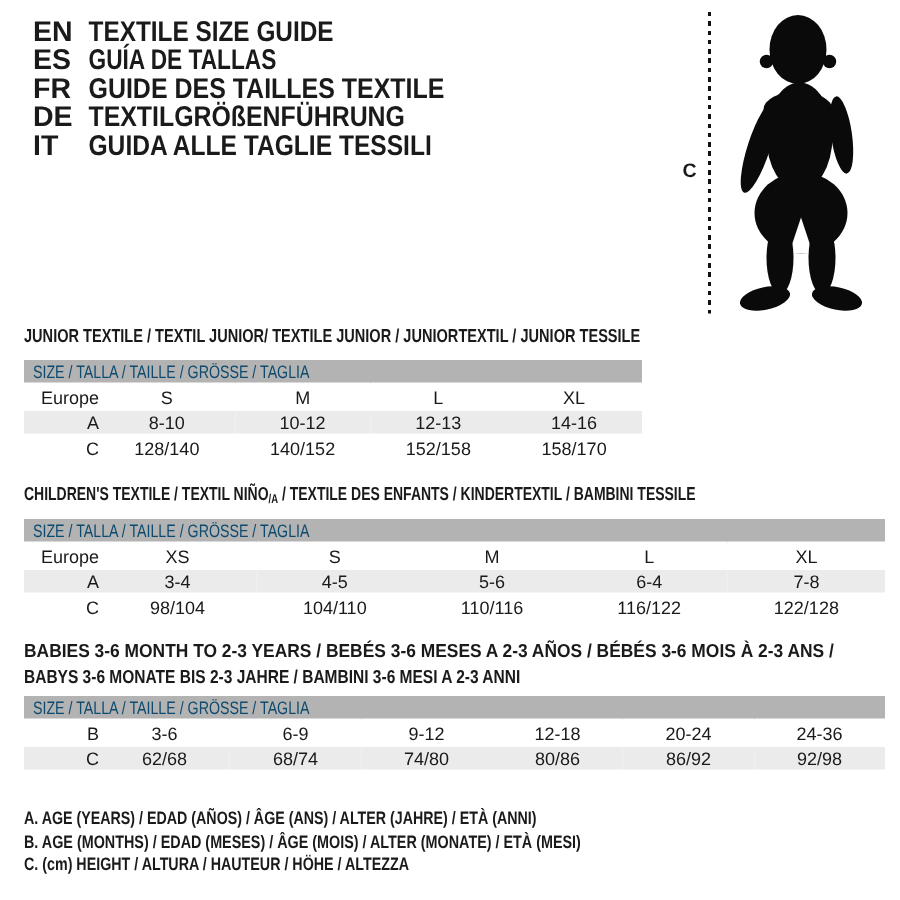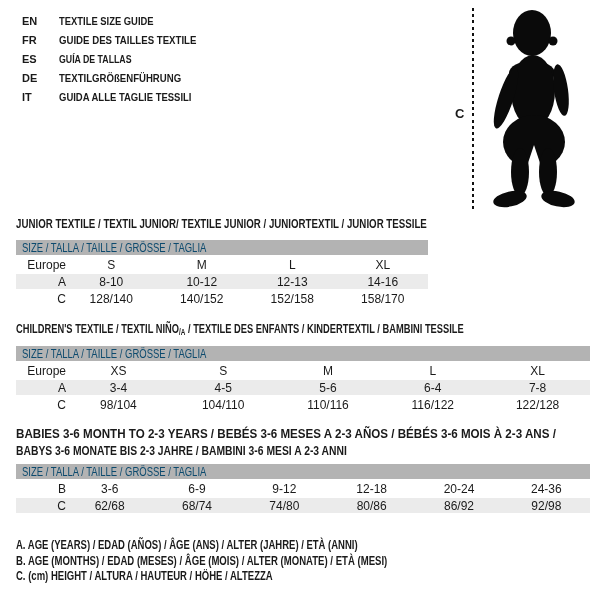--- a/index.html
+++ b/index.html
@@ -3,21 +3,21 @@
 <meta charset="utf-8">
 <style>
   html,body{margin:0;padding:0;background:#fff;}
   .canvas{
     position:relative;width:600px;height:600px;background:#ffffff;overflow:hidden;
     font-family:"Liberation Sans", sans-serif;color:#1a1a1a;
   }
   .fit{display:inline-block;white-space:nowrap;transform-origin:left center;}
 
   
-  .lang-list{position:absolute;left:22px;top:12px;font-weight:700;font-size:11px;line-height:19px;}
+  .lang-list{position:absolute;left:22px;top:12px;font-weight:700;font-size:19px;line-height:19px;}
   .lang-row{display:flex;}
   .lang-code{width:37px;flex:0 0 37px;}
 
   
   .figure-svg{position:absolute;left:480px;top:5px;width:112px;height:206px;}
   .measure-line{
     position:absolute;left:472px;top:8px;width:2px;height:201px;
     background:repeating-linear-gradient(to bottom,#111 0 3px,transparent 3px 6.2px);
   }
   .measure-label{position:absolute;left:455px;top:106px;font-weight:700;font-size:13px;}
@@ -44,26 +44,26 @@
 <body>
 
 <div class="canvas">
 
   <div class="lang-list">
     <div class="lang-row">
       <span class="lang-code">EN</span>
       <span class="fit" style="transform: scaleX(0.854962);">TEXTILE SIZE GUIDE</span>
     </div>
     <div class="lang-row">
+      <span class="lang-code">ES</span>
+      <span class="fit" style="transform: scaleX(0.796296);">GUÍA DE TALLAS</span>
+    </div>
+    <div class="lang-row">
       <span class="lang-code">FR</span>
       <span class="fit" style="transform: scaleX(0.875676);">GUIDE DES TAILLES TEXTILE</span>
-    </div>
-    <div class="lang-row">
-      <span class="lang-code">ES</span>
-      <span class="fit" style="transform: scaleX(0.796296);">GUÍA DE TALLAS</span>
     </div>
     <div class="lang-row">
       <span class="lang-code">DE</span>
       <span class="fit" style="transform: scaleX(0.872727);">TEXTILGRÖßENFÜHRUNG</span>
     </div>
     <div class="lang-row">
       <span class="lang-code">IT</span>
       <span class="fit" style="transform: scaleX(0.862637);">GUIDA ALLE TAGLIE TESSILI</span>
     </div>
   </div>

